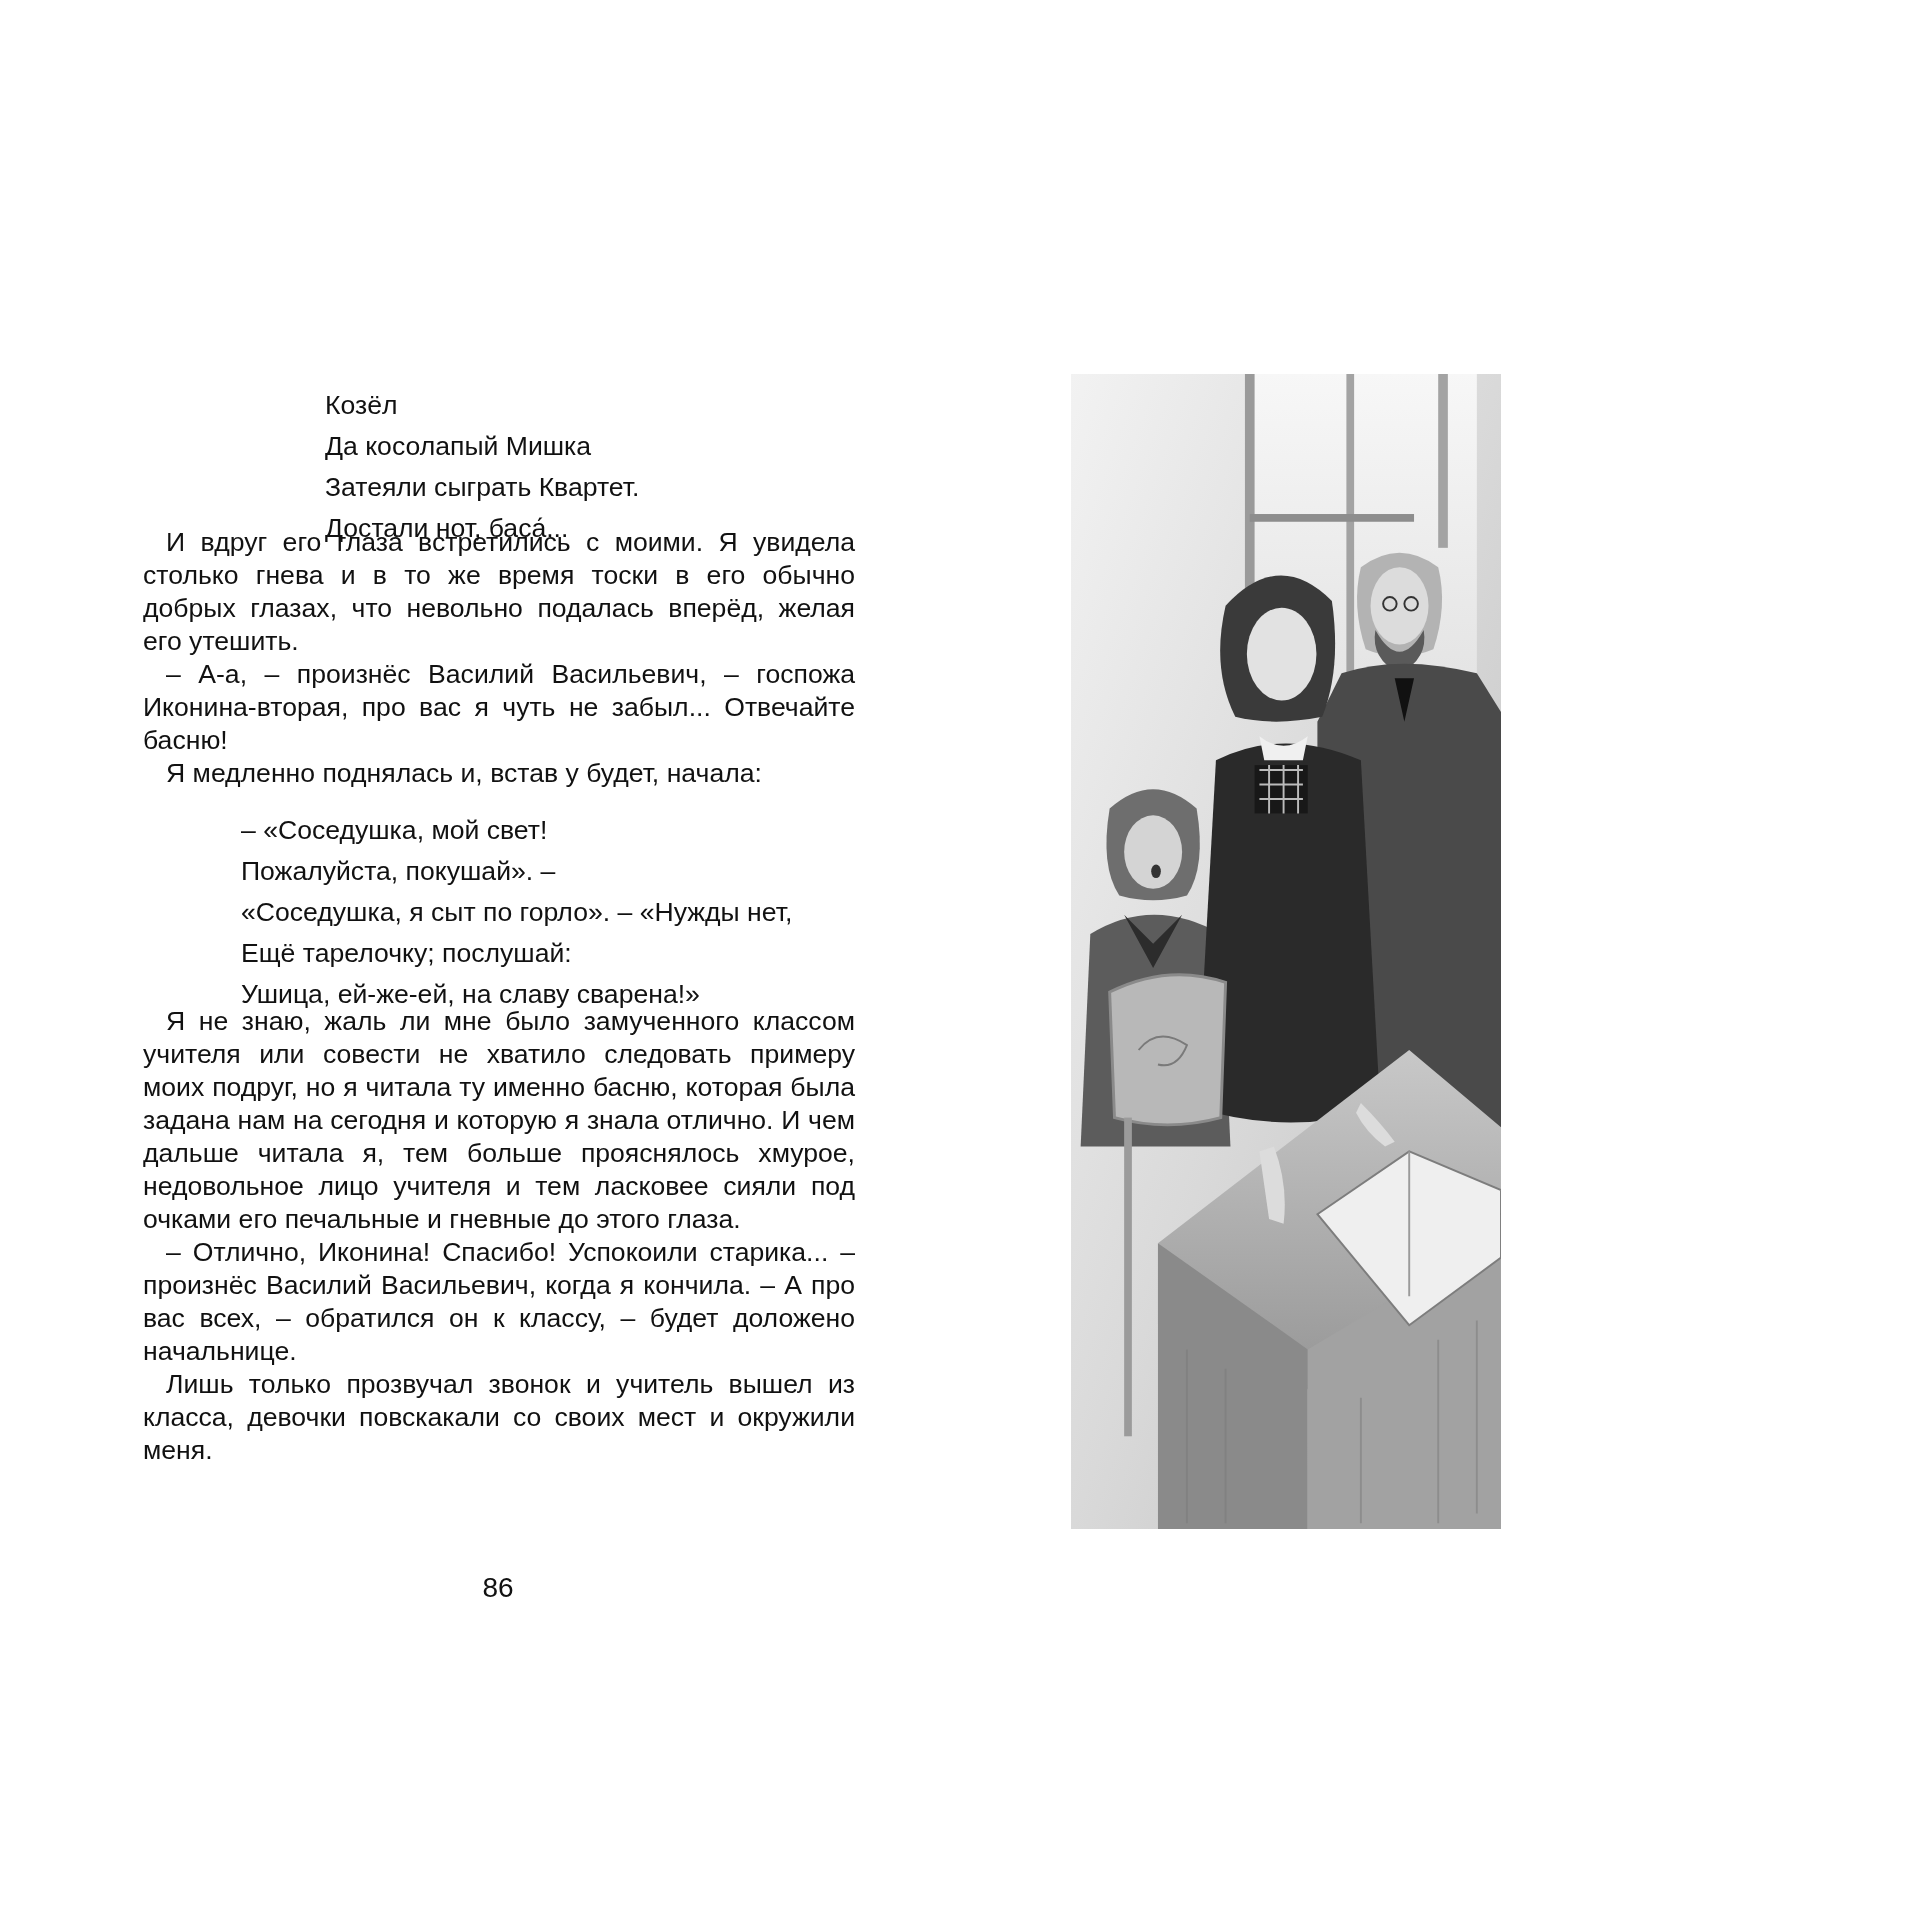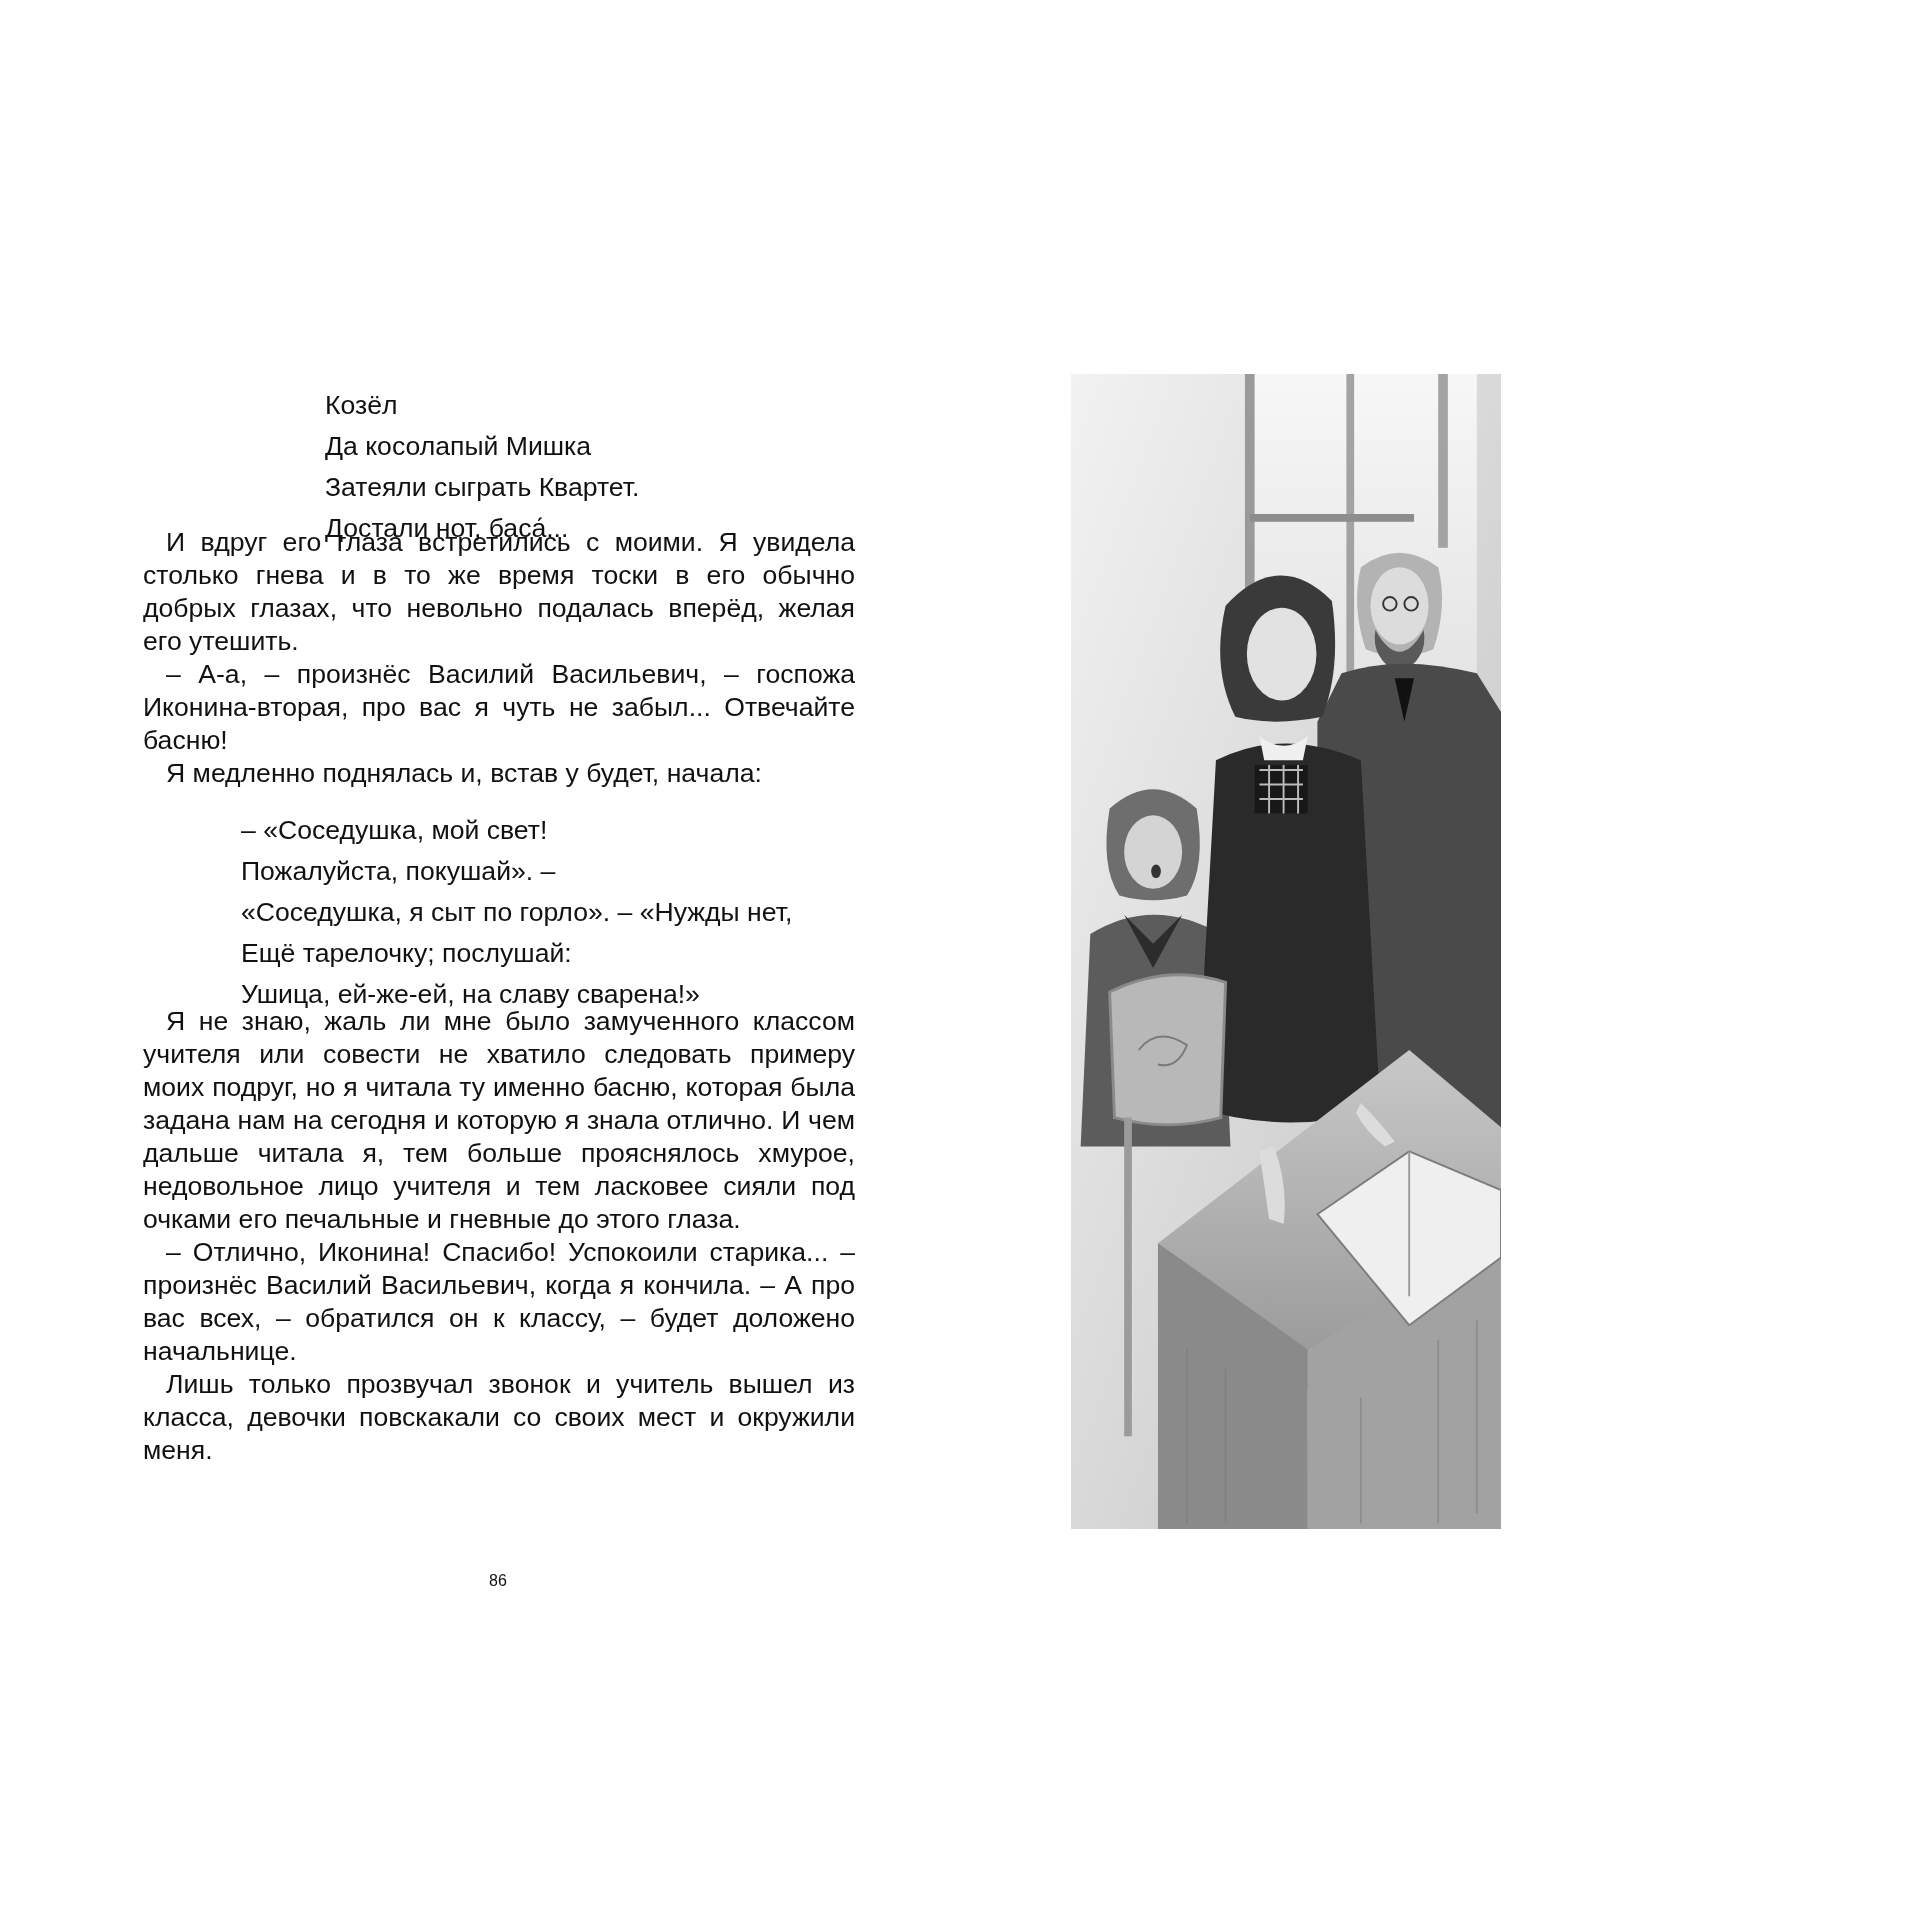--- a/index.html
+++ b/index.html
@@ -12,21 +12,21 @@
     font-size: 26.6px;
     line-height: 33px;
     color: #111111;
   }
   .verse { position: absolute; font-family: "Liberation Sans", sans-serif; font-size: 26.6px; line-height: 33px; color: #111; }
   .verse div { white-space: nowrap; margin-top: 8px; }
   .para { text-align: justify; text-align-last: left; margin: 0; text-indent: 23px; }
   .page-number {
     position: absolute; left: 463px; width: 70px; top: 1572px;
     text-align: center;
-    font-family: "Liberation Sans", sans-serif; font-size: 16px; color: #111;
+    font-family: "Liberation Sans", sans-serif; font-size: 28px; color: #111;
   }
   .illustration {
     position: absolute; left: 1071px; top: 374px; width: 430px; height: 1155px;
     background: #d6d6d6; overflow: hidden;
   }
   .illustration svg { display: block; width: 100%; height: 100%; }
 </style>
 </head>
 <body>
 

